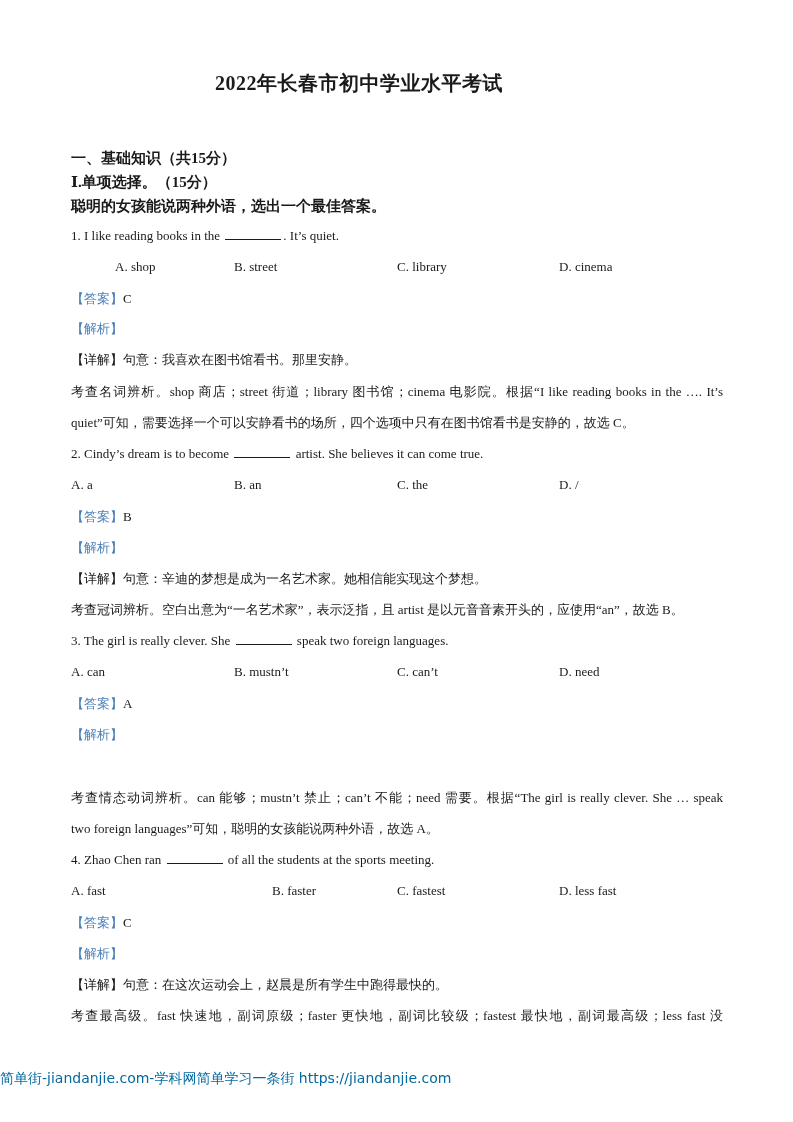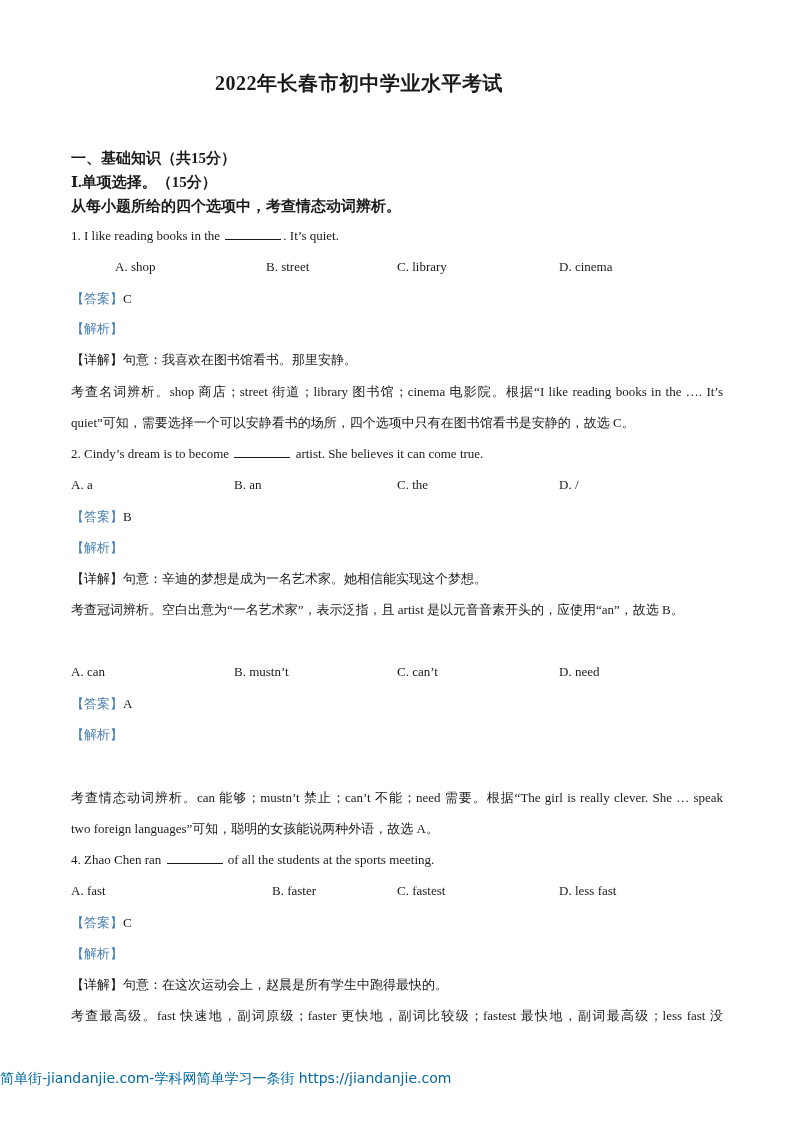--- a/index.html
+++ b/index.html
@@ -37,28 +37,28 @@
   </style>
 </head>
 <body>
 
 <div class="page">
 
   <div class="title title-main">2022年长春市初中学业水平考试</div>
 
   <div class="hdr" style="top:149px;">一、基础知识（共15分）</div>
   <div class="hdr" style="top:173px;">Ⅰ.单项选择。（15分）</div>
-  <div class="hdr" style="top:197px;">从每小题所给的四个选项中，考查情态动词辨析。</div>
+  <div class="hdr" style="top:197px;">聪明的女孩能说两种外语，选出一个最佳答案。</div>
 
   <div class="line" style="top:228px;">
     <span>1. I like reading books in the</span>
     <span class="blank"></span><span>. It’s quiet.</span>
   </div>
   <div class="opt o-a" style="top:259px;margin-left:44px;">A. shop</div>
-  <div class="opt o-b" style="top:259px;margin-left:32px;">B. street</div>
+  <div class="opt o-b" style="top:259px;">B. street</div>
   <div class="opt o-c" style="top:259px;">C. library</div>
   <div class="opt o-d" style="top:259px;">D. cinema</div>
   <div class="line" style="top:290px;">
     <span class="tag">【答案】</span><span class="ans">C</span>
   </div>
   <div class="line tag" style="top:320px;">【解析】</div>
   <div class="line" style="top:351px;">
     <span>【详解】</span><span>句意：我喜欢在图书馆看书。那里安静。</span>
   </div>
   <div class="line justify" style="top:383px;">考查名词辨析。shop 商店；street 街道；library 图书馆；cinema 电影院。根据“I like reading books in the …. It’s</div>
@@ -75,20 +75,25 @@
   <div class="opt o-d" style="top:477px;">D. /</div>
   <div class="line" style="top:508px;">
     <span class="tag">【答案】</span><span class="ans">B</span>
   </div>
   <div class="line tag" style="top:539px;">【解析】</div>
   <div class="line" style="top:570px;">
     <span>【详解】</span><span>句意：辛迪的梦想是成为一名艺术家。她相信能实现这个梦想。</span>
   </div>
   <div class="line" style="top:601px;">考查冠词辨析。空白出意为“一名艺术家”，表示泛指，且 artist 是以元音音素开头的，应使用“an”，故选 B。</div>
 
+  <div class="line" style="top:633px;">
+    <span>3. The girl is really clever. She</span>
+    <span class="blank"></span>
+    <span>speak two foreign languages.</span>
+  </div>
   <div class="opt o-a" style="top:664px;">A. can</div>
   <div class="opt o-b" style="top:664px;">B. mustn’t</div>
   <div class="opt o-c" style="top:664px;">C. can’t</div>
   <div class="opt o-d" style="top:664px;">D. need</div>
   <div class="line" style="top:695px;">
     <span class="tag">【答案】</span><span class="ans">A</span>
   </div>
   <div class="line tag" style="top:726px;">【解析】</div>
   <div class="line justify" style="top:789px;">考查情态动词辨析。can 能够；mustn’t 禁止；can’t 不能；need 需要。根据“The girl is really clever. She … speak</div>
   <div class="line" style="top:820px;">two foreign languages”可知，聪明的女孩能说两种外语，故选 A。</div>

